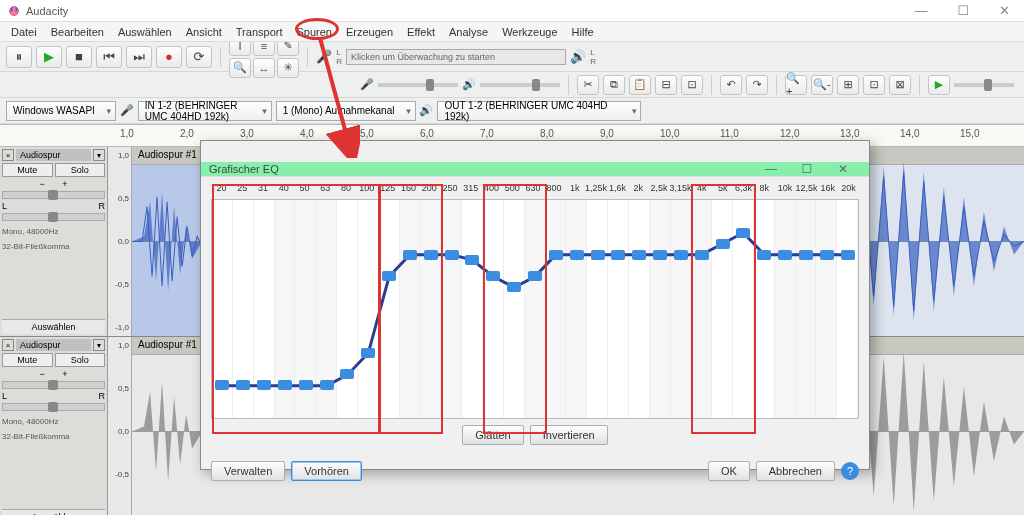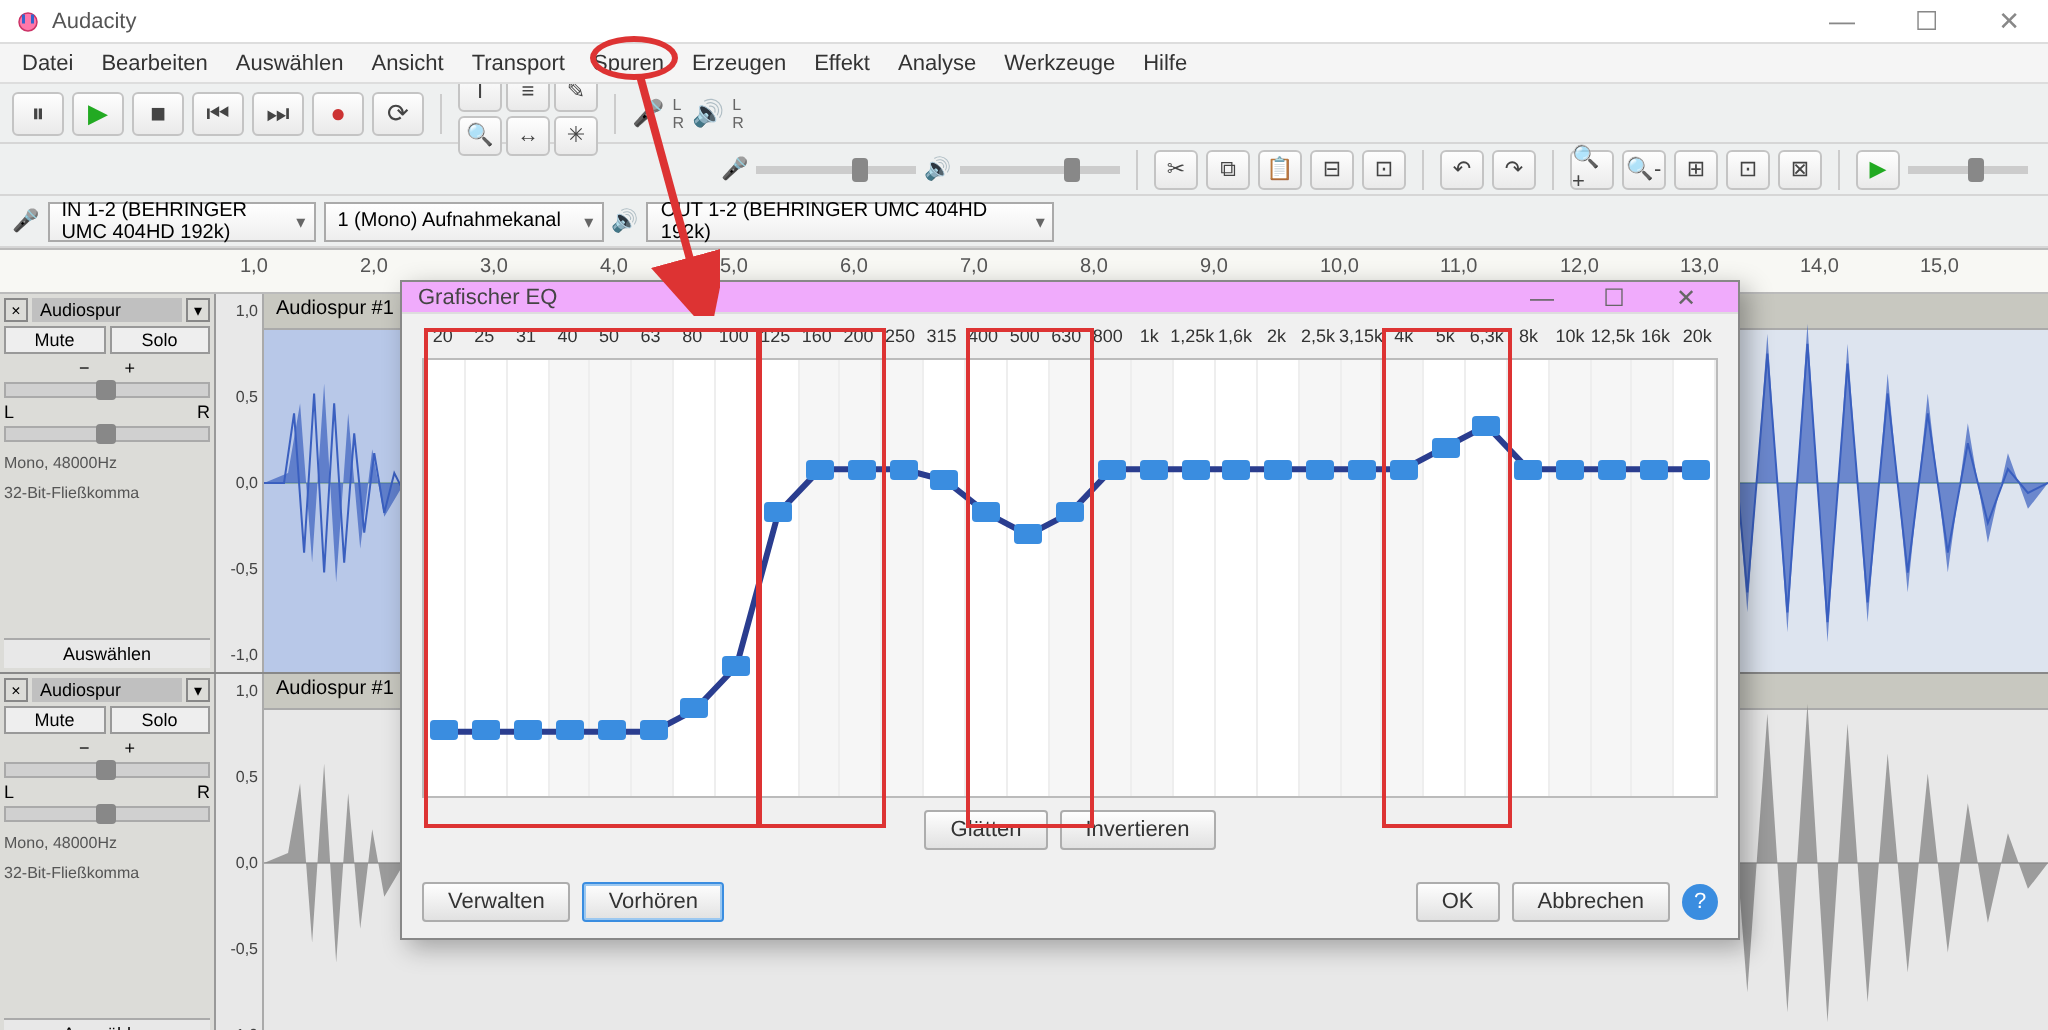--- a/index.html
+++ b/index.html
@@ -49,21 +49,21 @@
 .track-header .slider { height:8px; background:#d0d0d0; border:1px solid #aaa; position:relative; }
 .track-header .slider .th { position:absolute; width:10px; height:10px; background:#888; border-radius:2px; top:-2px; }
 .track-header .lbl { font-size:8px; color:#555; margin-top:4px; }
 .track-header .sel { margin-top:auto; font-size:9px; padding:2px; border-top:1px solid #aaa; background:#e8e8e8; text-align:center; }
 .track-scale { width:24px; background:#e8e8e8; border-right:1px solid #aaa; font-size:8px; color:#444; display:flex; flex-direction:column; justify-content:space-between; padding:4px 2px; text-align:right; }
 .track-wave { flex:1; position:relative; background:#dde4ef; overflow:hidden; }
 .wave-svg { position:absolute; top:0; left:0; width:100%; height:100%; }
 
 
 .dialog { position:absolute; left:200px; top:140px; width:670px; height:330px; background:#f0f0f0; border:1px solid #888; box-shadow:4px 4px 12px rgba(0,0,0,.3); display:flex; flex-direction:column; }
-.dlg-title { height:26px; background:#f0abfc; display:flex; align-items:center; padding:0 8px; border-bottom:1px solid #ddd; font-size:11px; color:#444; }
+.dlg-title { height:26px; background:#86efac; display:flex; align-items:center; padding:0 8px; border-bottom:1px solid #ddd; font-size:11px; color:#444;margin-top:21px; }
 .dlg-title .wb { margin-left:auto; display:flex; gap:0; }
 .dlg-title .wb span { width:36px; text-align:center; font-size:12px; color:#666; }
 .dlg-body { flex:1; padding:6px 10px; display:flex; flex-direction:column; }
 .eq-labels { display:flex; height:16px; font-size:9px; color:#333; }
 .eq-labels span { flex:1; text-align:center; }
 .eq-graph { height:220px; background:#fff; border:1px solid #bbb; position:relative; }
 .eq-bands { position:absolute; inset:0; display:flex; }
 .eq-band { flex:1; border-right:1px solid #eee; }
 .eq-band.grp { background:#f6f6f6; }
 .eq-curve { position:absolute; inset:0; }
@@ -122,20 +122,23 @@
       <div class="btn sm">I</div>
       <div class="btn sm">≡</div>
       <div class="btn sm">✎</div>
       <div class="btn sm">🔍</div>
       <div class="btn sm">↔</div>
       <div class="btn sm">✳</div>
     </div>
     <div class="sep"></div>
     <span style="font-size:13px;color:#666">🎤</span>
     <span style="font-size:8px;color:#666">L<br>R</span>
+    <div class="meter" style="flex:1;max-width:220px">
+      <span>Klicken um Überwachung zu starten</span>
+    </div>
     <span style="font-size:13px;color:#666">🔊</span>
     <span style="font-size:8px;color:#666">L<br>R</span>
   </div>
   <div class="tbrow tbrow2" style="justify-content:flex-end;padding-right:10px">
     <span>🎤</span>
     <div class="slidersm">
         <div class="thumb" style="left:60%"></div>
       </div>
     <span>🔊</span>
     <div class="slidersm">
@@ -156,20 +159,23 @@
     <div class="btn sm">⊞</div>
     <div class="btn sm">⊡</div>
     <div class="btn sm">⊠</div>
     <div class="sep"></div>
     <div class="btn sm" style="color:#2a2">▶</div>
     <div class="slidersm" style="width:60px">
         <div class="thumb" style="left:50%"></div>
       </div>
   </div>
   <div class="tbrow tbrow2">
+    <div class="combo" style="width:110px">
+        <span>Windows WASAPI</span>
+      </div>
     <span>🎤</span>
     <div class="combo" style="width:134px">
         <span>IN 1-2 (BEHRINGER UMC 404HD 192k)</span>
       </div>
     <div class="combo" style="width:140px">
         <span>1 (Mono) Aufnahmekanal</span>
       </div>
     <span>🔊</span>
     <div class="combo" style="width:204px">
         <span>OUT 1-2 (BEHRINGER UMC 404HD 192k)</span>

